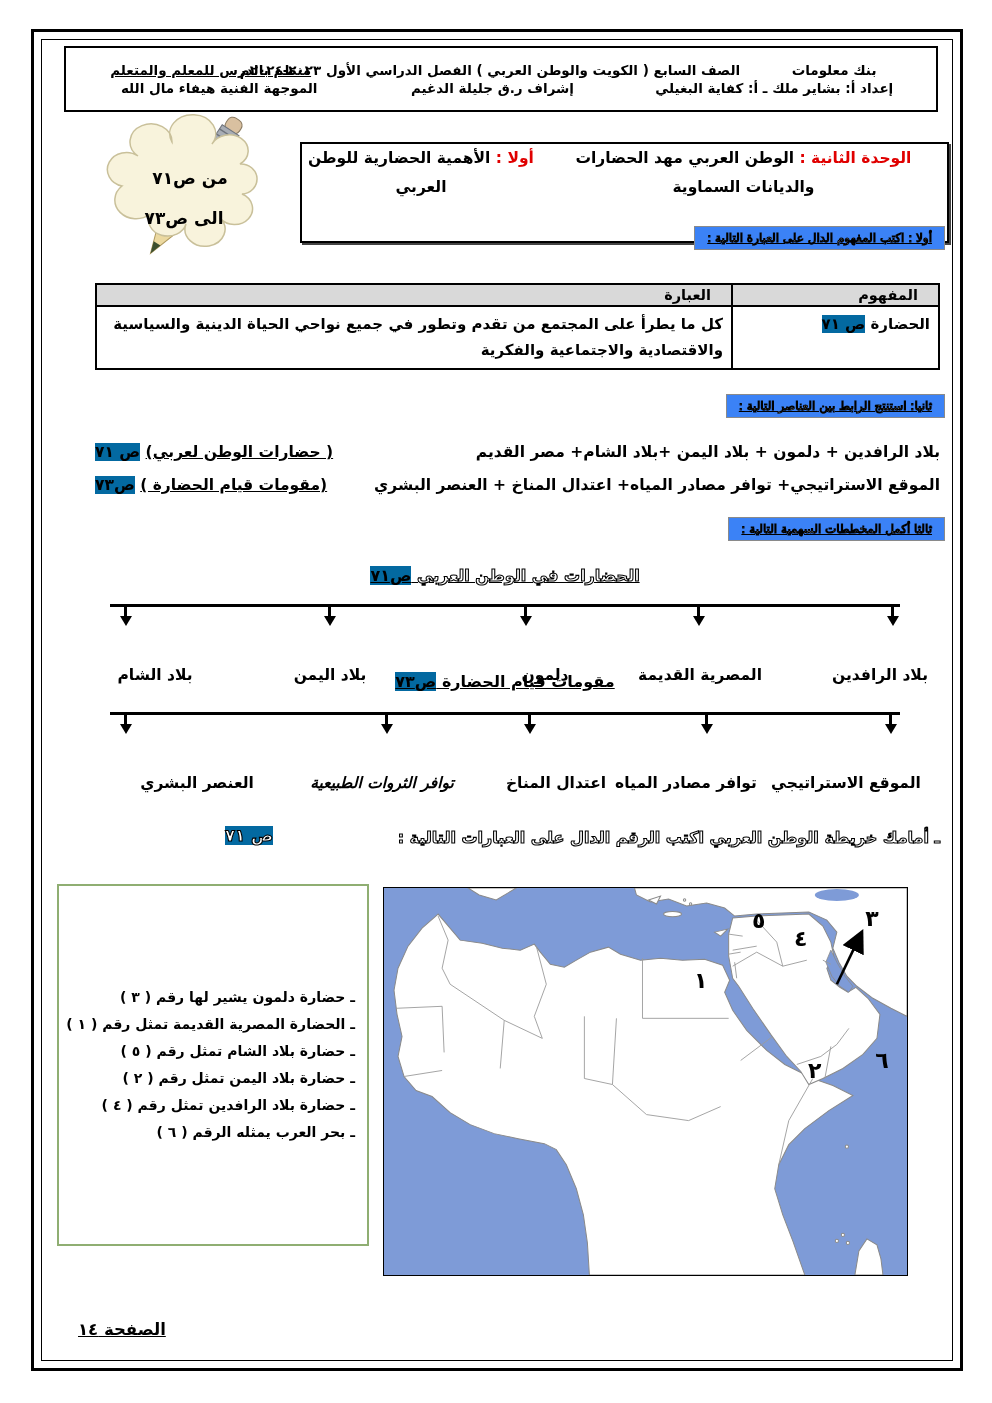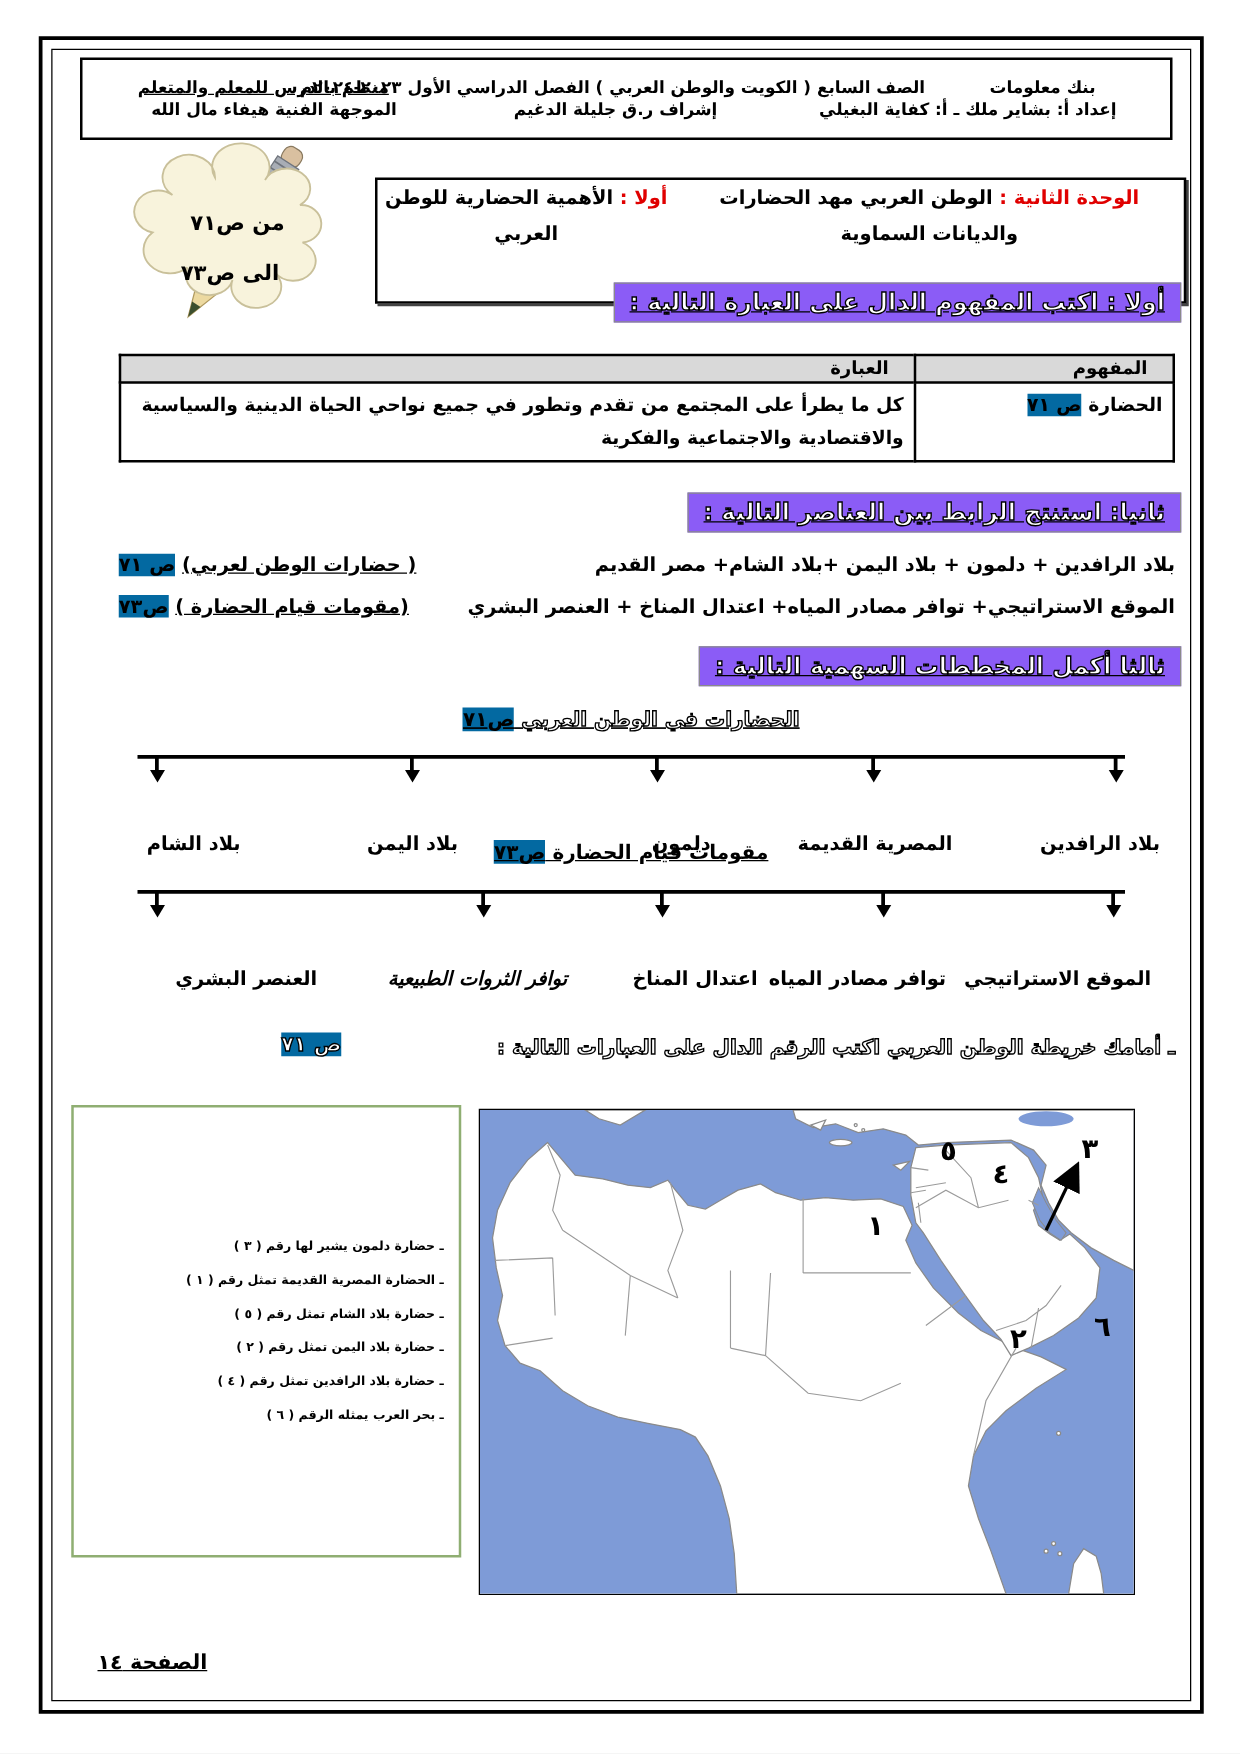--- a/index.html
+++ b/index.html
@@ -20,22 +20,22 @@
   .h-r2b{width:30%;text-align:center;}
   .h-r2c{width:34%;text-align:center;}
 
   
   .unit-box{position:absolute;left:300px;top:142px;width:645px;height:97px;border:2.5px solid #000;
             box-shadow:2px 2px 0 #444;display:flex;flex-direction:row;justify-content:center;
             text-align:center;font-weight:bold;font-size:15.5px;direction:rtl;line-height:1.9;}
   .red{color:#e00000;}
 
   
-  .sec-head{position:absolute;background:#8b5cf6;border:1px solid #8a8a8a;padding:4px 12px;
-            font-weight:bold;font-size:19px;direction:rtl;white-space:nowrap;
+  .sec-head{position:absolute;background:#3b82f6;border:1px solid #8a8a8a;padding:4px 12px;
+            font-weight:normal;font-size:12px;direction:rtl;white-space:nowrap;
             color:#fff;-webkit-text-stroke:1.1px #000;text-decoration:underline;}
   .outline-txt{color:#fff;-webkit-text-stroke:1.1px #000;font-weight:bold;}
 
   .hl{background:#0369a1;font-weight:bold;}
   .ul{text-decoration:underline;}
 
   
   .concept-table{position:absolute;left:95px;top:283px;width:845px;border-collapse:collapse;direction:rtl;}
   .concept-table td,.concept-table th{border:2.5px solid #000;font-weight:bold;vertical-align:top;}
   .concept-table th{background:#d9d9d9;font-size:14.5px;text-align:right;padding:2px 20px;}
@@ -55,21 +55,21 @@
                   border:6.5px solid transparent;border-top:10px solid #000;border-bottom:none;}
   .fc-label{position:absolute;transform:translateX(-50%);font-weight:bold;font-size:15.5px;white-space:nowrap;direction:rtl;margin-top:36px;}
 
   
   .s4-head{position:absolute;left:95px;top:828px;width:845px;direction:rtl;font-size:16.5px;}
   .s4-page{position:absolute;left:130px;top:-2px;}
 
   
   .green-box{position:absolute;left:57px;top:884px;width:308px;height:358px;border:2px solid #8fae72;}
   .green-list{position:absolute;right:12px;left:6px;top:98px;direction:rtl;text-align:right;
-              font-weight:bold;font-size:10px;line-height:27px;white-space:nowrap;}
+              font-weight:bold;font-size:14px;line-height:27px;white-space:nowrap;}
 
   
   .map-wrap{position:absolute;left:383px;top:887px;width:523px;height:387px;border:1.5px solid #000;}
   .map-wrap svg{display:block;width:100%;height:100%;}
 
   .footer-label{position:absolute;left:78px;top:1320px;font-weight:bold;font-size:16.5px;direction:rtl;text-decoration:underline;}
 </style>
 </head>
 <body>
 
@@ -143,21 +143,21 @@
   <div class="match-row" style="top:476px;">
     <span>الموقع الاستراتيجي+ توافر مصادر المياه+ اعتدال المناخ + العنصر البشري</span>
     <span>
       <span class="ul">(مقومات قيام الحضارة )</span>
       <span class="hl">ص٧٣</span>
     </span>
   </div>
 
   <div class="sec-head" style="top:517px;right:47px;">ثالثا أكمل المخططات السهمية التالية :</div>
 
-  <div class="fc" style="top:566px;height:100px;text-decoration:underline;">
+  <div class="fc" style="top:566px;height:100px;">
     <div class="fc-title">
       <span class="outline-txt ul">الحضارات في الوطن العربي </span><span class="hl ul">ص٧١</span>
     </div>
     <div class="fc-line" style="top:38px;"></div>
     <div class="v-arrow" style="left:24px;top:40px;"></div>
     <div class="v-arrow" style="left:228px;top:40px;"></div>
     <div class="v-arrow" style="left:424px;top:40px;"></div>
     <div class="v-arrow" style="left:597px;top:40px;"></div>
     <div class="v-arrow" style="left:791px;top:40px;"></div>
     <span class="fc-label" style="left:780px;top:64px;">بلاد الرافدين</span>

